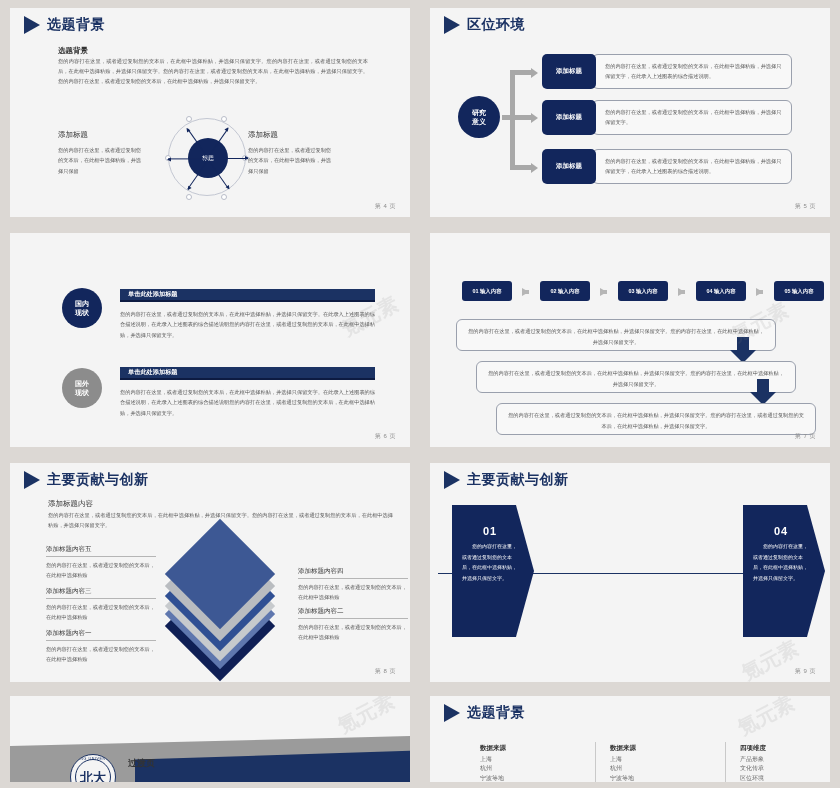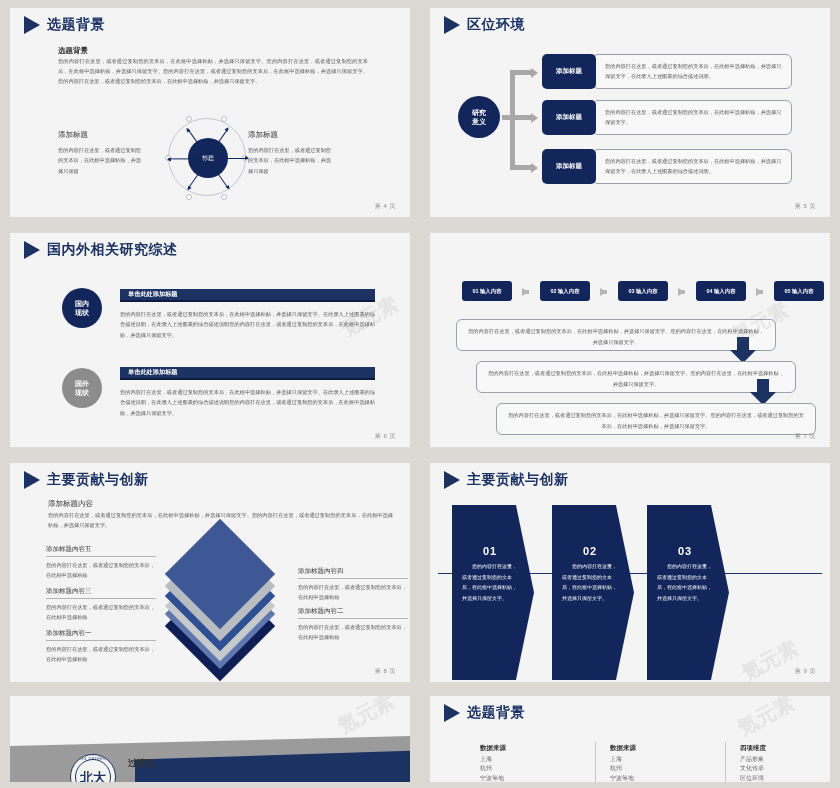--- a/index.html
+++ b/index.html
@@ -120,23 +120,23 @@
   .s8 .h{position:absolute;left:38px;top:36px;font-size:7.5px;color:#333;}
   .s8 .p{position:absolute;left:38px;top:47px;width:345px;font-size:5.2px;line-height:2.0;color:#555;text-align:justify;}
   .s8 .lbl{position:absolute;width:110px;}
   .s8 .lbl .lt{font-size:6.5px;color:#333;padding-bottom:2px;border-bottom:1px solid #b5b5b5;}
   .s8 .lbl .lp{font-size:5.2px;line-height:1.95;color:#555;padding-top:3px;}
   .stack{position:absolute;left:140px;top:78px;width:140px;height:110px;}
   .dia{position:absolute;left:50%;width:78px;height:78px;margin-left:-39px;transform:rotate(45deg);}
   
   .s9 .axis{position:absolute;left:8px;right:8px;top:110px;height:1px;background:#1b3263;}
   .s9 .chev{
-    position:absolute;top:42px;width:82px;height:175px;background:#12265c;
+    position:absolute;top:42px;width:82px;height:132px;background:#12265c;
     clip-path:polygon(0 0,78% 0,100% 50%,78% 100%,0 100%);
-    color:#fff;box-sizing:border-box;padding:40px 16px 0 10px;
+    color:#fff;box-sizing:border-box;padding:20px 16px 0 10px;
   }
   .s9 .num{font-size:11px;font-weight:bold;text-align:center;letter-spacing:1px;margin-bottom:4px;}
   .s9 .ctx{font-size:5px;line-height:2.1;text-indent:10px;}
   
   .s10{background:#f4f4f4;}
   .s10 .grayband{position:absolute;left:0;bottom:0;width:100%;height:46px;background:#9b9b9b;clip-path:polygon(0 22%,100% 0,100% 100%,0 100%);}
   .s10 .navyband{position:absolute;left:125px;bottom:0;width:295px;height:32px;background:#1b3263;clip-path:polygon(0 30%,100% 0,100% 100%,0 100%);}
   .s10 .seal{
     position:absolute;left:60px;bottom:-18px;width:46px;height:46px;border-radius:50%;
     background:#f4f4f4;border:1.5px solid #1b3263;box-sizing:border-box;
@@ -221,24 +221,20 @@
       <div class="body">您的内容打在这里，或者通过复制您的文本后，在此框中选择粘贴，并选择只保留文字。</div>
     </div>
     <div class="row" style="top:141px;">
       <div class="tag">添加标题</div>
       <div class="body">您的内容打在这里，或者通过复制您的文本后，在此框中选择粘贴，并选择只保留文字，在此录入上述图表的综合描述说明。</div>
     </div>
     <div class="pagenum">第 5 页</div>
   </div>
 
   <div class="slide s6">
-    <div class="stitle">
-      <div class="tri"></div>
-      <div class="txt">国内外相关研究综述</div>
-    </div>
 
     <div class="bubble navy" style="left:52px;top:55px;">
       <span>国内</span>
       <span>现状</span>
     </div>
     <div class="bar" style="top:56px;">单击此处添加标题</div>
     <div class="par" style="top:76px;">您的内容打在这里，或者通过复制您的文本后，在此框中选择粘贴，并选择只保留文字。在此录入上述图表的综合描述说明，在此录入上述图表的综合描述说明您的内容打在这里，或者通过复制您的文本后，在此框中选择粘贴，并选择只保留文字。</div>
 
     <div class="bubble gray" style="left:52px;top:135px;">
       <span>国外</span>
@@ -323,26 +319,22 @@
     <div class="stitle">
       <div class="tri"></div>
       <div class="txt">主要贡献与创新</div>
     </div>
     <div class="axis"></div>
 
     <div class="chev" style="left:22px;">
       <div class="num">01</div>
       <div class="ctx">您的内容打在这里，或者通过复制您的文本后，在此框中选择粘贴，并选择只保留文字。</div>
     </div>
-    <div class="chev" style="left:122px;">
-      <div class="num">02</div>
-      <div class="ctx">您的内容打在这里，或者通过复制您的文本后，在此框中选择粘贴，并选择只保留文字。</div>
-    </div>
-    <div class="chev" style="left:217px;">
-      <div class="num">03</div>
+    <div class="chev" style="left:313px;">
+      <div class="num">04</div>
       <div class="ctx">您的内容打在这里，或者通过复制您的文本后，在此框中选择粘贴，并选择只保留文字。</div>
     </div>
 
     <div class="wm" style="right:30px;bottom:8px;top:auto;">氪元素</div>
     <div class="pagenum">第 9 页</div>
   </div>
 
   <div class="slide s10 tight">
     <div class="grayband"></div>
     <div class="navyband"></div>

